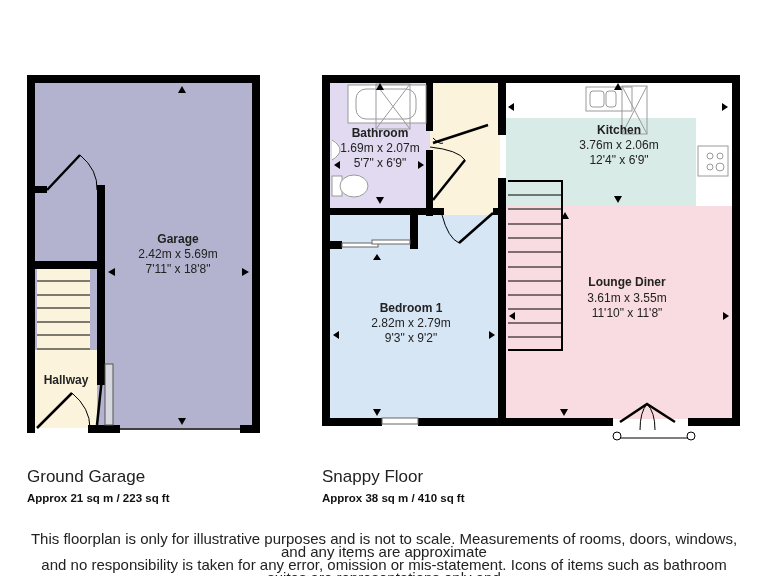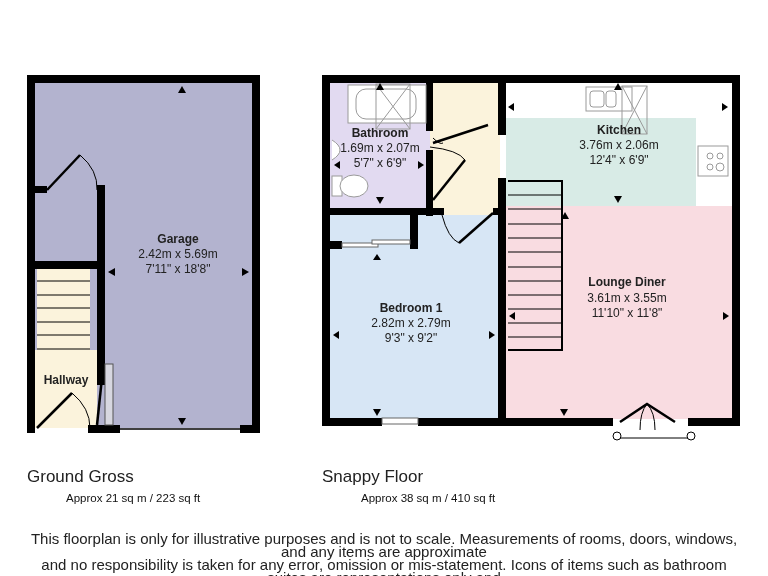--- a/index.html
+++ b/index.html
@@ -1,20 +1,20 @@
 <!DOCTYPE html>
 <html><head>
 <meta charset="utf-8">
 <style>
   html, body { margin:0; padding:0; background:#ffffff; }
   body { width:768px; height:576px; position:relative; overflow:hidden; font-family:"Liberation Sans", sans-serif; color:#222; }
   .abs { position:absolute; }
   .title { left:0; width:768px; top:0; text-align:center; font-weight:bold; font-size:12px; line-height:13px; color:#111; }
   .floor-label { font-size:17px; color:#222; }
-  .floor-area { font-size:11.5px; font-weight:normal; color:#111;margin-left:39px; }
+  .floor-area { font-size:11.5px; font-weight:bold; color:#111; }
   .disclaimer { left:20px; width:728px; top:532px; text-align:center; font-size:15px; line-height:13px; color:#222; }
   svg text { font-family:"Liberation Sans", sans-serif; }
 </style>
 </head>
 <body>
 
 <div class="abs title">
 </div>
 
 <svg class="abs" style="left:0;top:0" width="768" height="576">
@@ -182,21 +182,21 @@
   <text x="619" y="149" text-anchor="middle" font-size="12" fill="#222">3.76m x 2.06m</text>
   <text x="619" y="164" text-anchor="middle" font-size="12" fill="#222">12'4" x 6'9"</text>
   <text x="411" y="312" text-anchor="middle" font-size="12" font-weight="bold" fill="#222">Bedroom 1</text>
   <text x="411" y="327" text-anchor="middle" font-size="12" fill="#222">2.82m x 2.79m</text>
   <text x="411" y="342" text-anchor="middle" font-size="12" fill="#222">9'3" x 9'2"</text>
   <text x="627" y="286" text-anchor="middle" font-size="12" font-weight="bold" fill="#222">Lounge Diner</text>
   <text x="627" y="302" text-anchor="middle" font-size="12" fill="#222">3.61m x 3.55m</text>
   <text x="627" y="317" text-anchor="middle" font-size="12" fill="#222">11'10" x 11'8"</text>
 </svg>
 
-<div class="abs floor-label" style="left:27px;top:467px">Ground Gross</div>
+<div class="abs floor-label" style="left:27px;top:467px">Ground Garage</div>
 <div class="abs floor-area" style="left:27px;top:492px">Approx 21 sq m / 223 sq ft</div>
 <div class="abs floor-label" style="left:322px;top:467px">Snappy Floor</div>
 <div class="abs floor-area" style="left:322px;top:492px">Approx 38 sq m / 410 sq ft</div>
 
 <div class="abs disclaimer">
   <div>This floorplan is only for illustrative purposes and is not to scale. Measurements of rooms, doors, windows, and any items are approximate</div>
   <div>and no responsibility is taken for any error, omission or mis-statement. Icons of items such as bathroom suites are representations only and</div>
 </div>
 
 </body></html>

